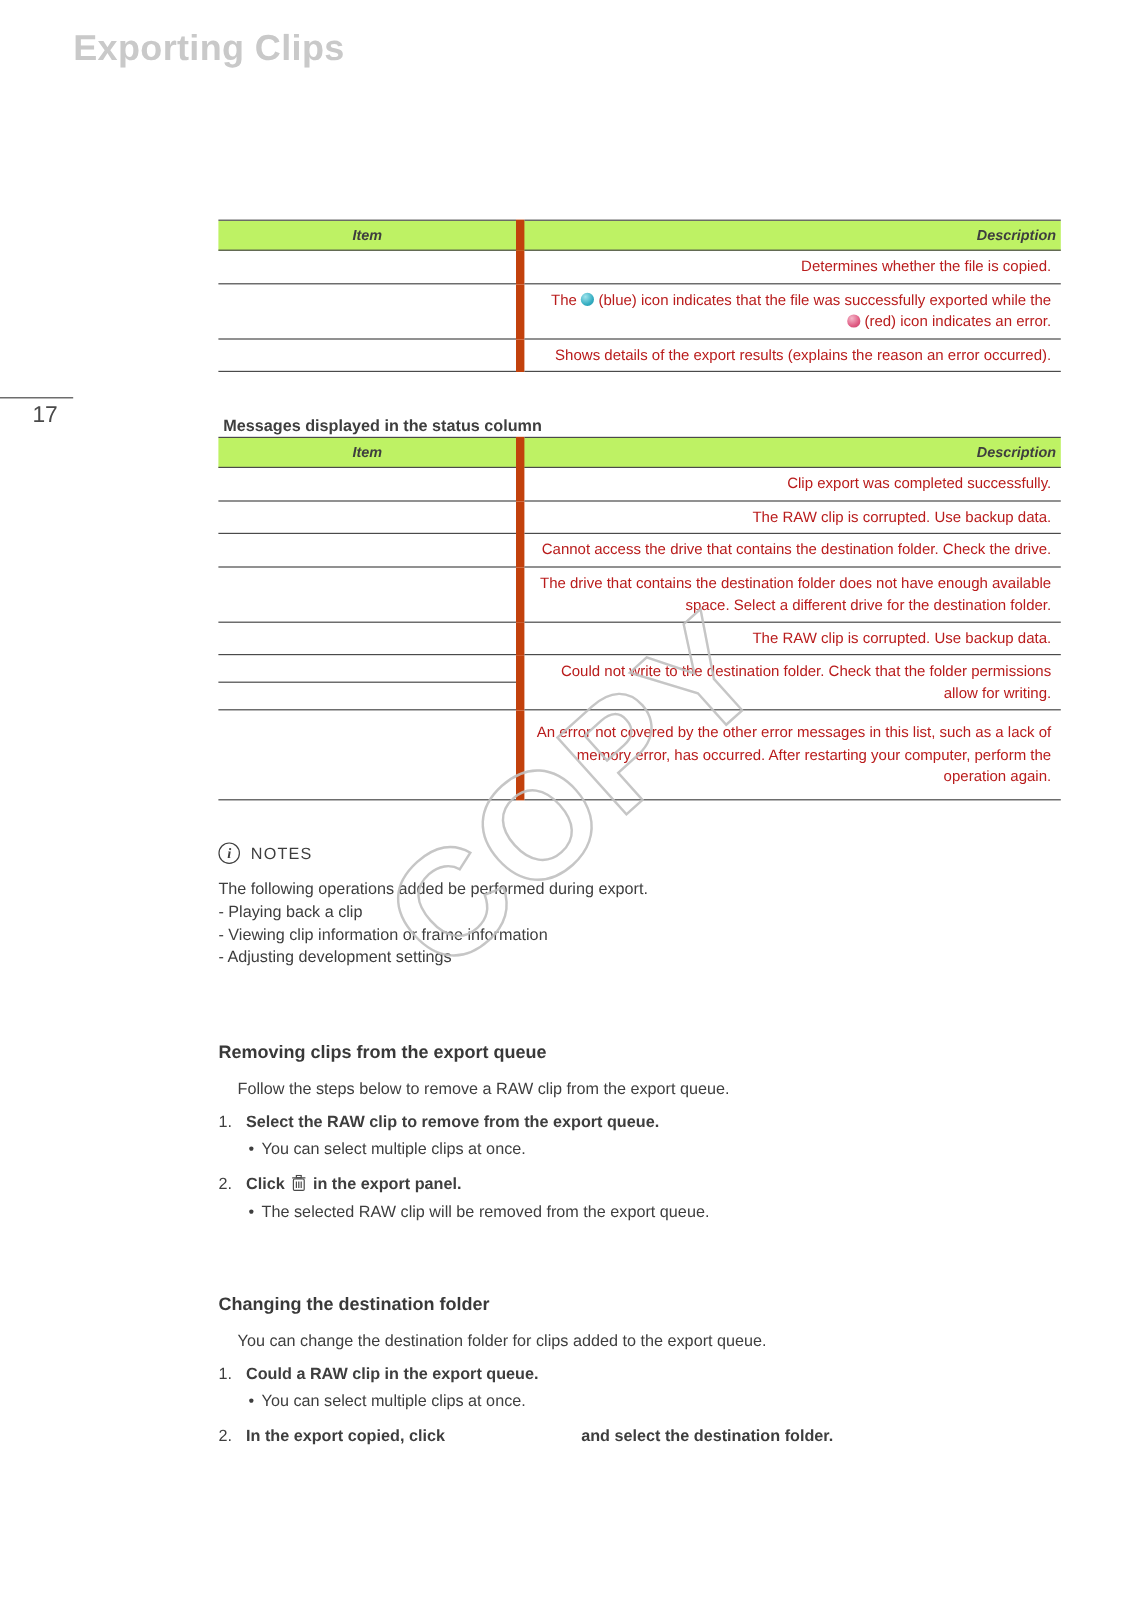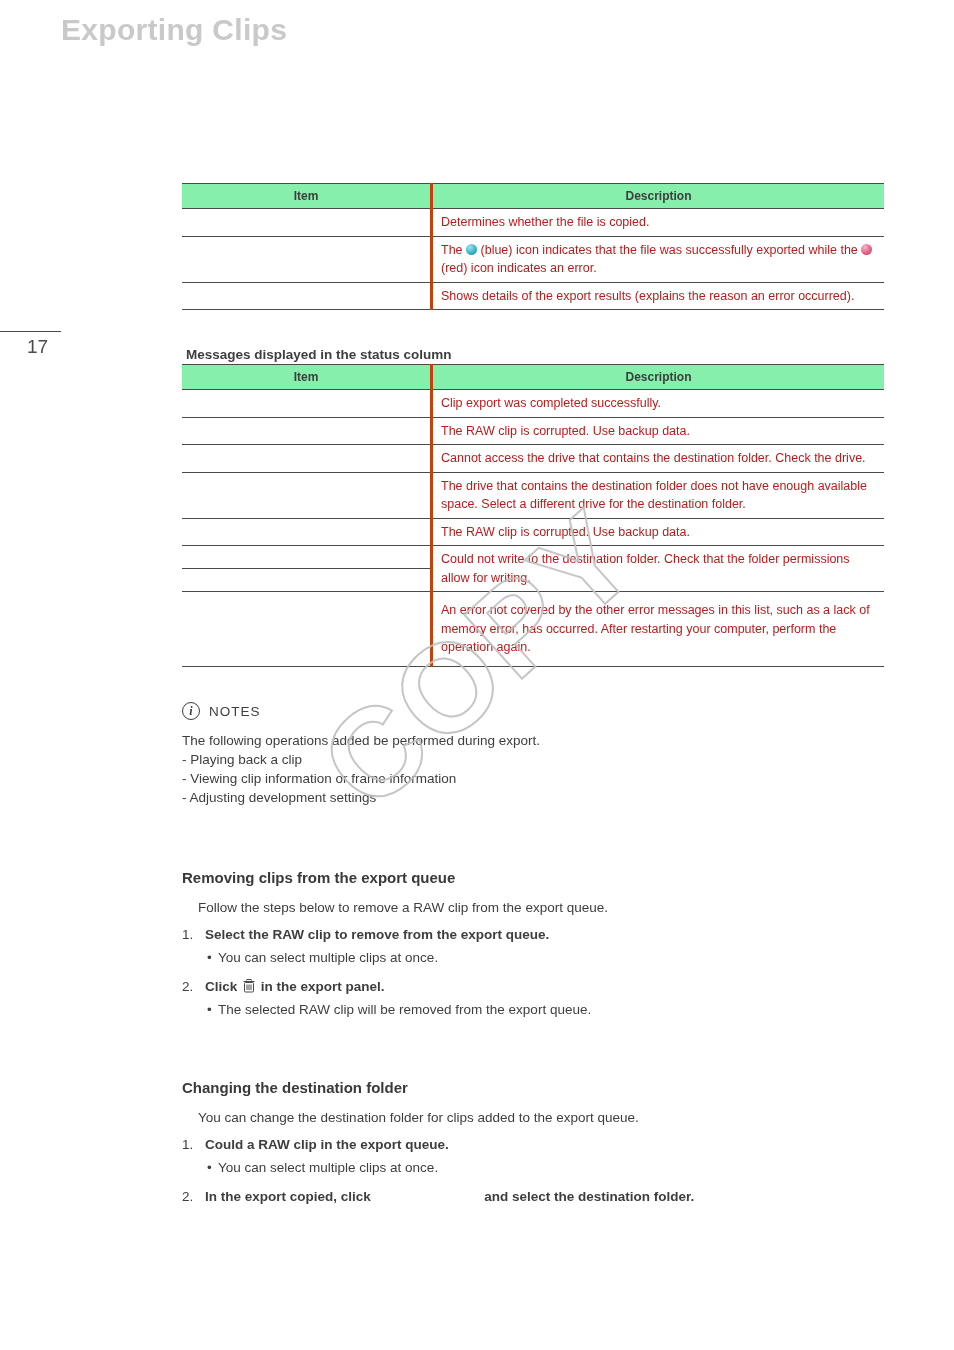--- a/index.html
+++ b/index.html
@@ -1,27 +1,27 @@
 <!DOCTYPE html>
 <html><head>
 <meta charset="utf-8">
 <style>
   html,body{margin:0;padding:0;}
   body{font-family:"Liberation Sans","DejaVu Sans",sans-serif;background:#ffffff;}
   .page{position:relative;width:954px;height:1350px;background:#fff;overflow:hidden;color:#3e3e3e;}
 
-  .doc-title{position:absolute;left:61px;top:13px;font-size:30px;font-weight:bold;color:#c9c9c9;letter-spacing:0.3px;margin:0;}
+  .doc-title{position:absolute;left:61px;top:24px;font-size:30px;font-weight:bold;color:#c9c9c9;letter-spacing:0.3px;margin:0;}
   .pagenum-rule{position:absolute;left:0;top:331px;width:61px;height:0;border-top:1px solid #4a4a4a;}
   .pagenum{position:absolute;left:27px;top:336px;font-size:19px;color:#4a4a4a;}
 
   .tbl{position:absolute;left:182px;width:702px;border-collapse:collapse;table-layout:fixed;}
-  .tbl th{background:#86efac;font-size:12px;font-weight:bold;color:#3e3e3e;padding:5px 4px;text-align:center;border-top:1px solid #4a4a4a;border-bottom:1px solid #4a4a4a;}
+  .tbl th{background:#bef264;font-size:12px;font-weight:bold;color:#3e3e3e;padding:5px 4px;text-align:center;border-top:1px solid #4a4a4a;border-bottom:1px solid #4a4a4a;font-style:italic;}
   .tbl td{vertical-align:top;font-size:12.5px;line-height:18.5px;color:#b91c1c;border-bottom:1px solid #4a4a4a;}
   .col-item{width:240px;}
-  th.col-desc,.desc-cell{border-left:3px solid #c2410c;}
+  th.col-desc,.desc-cell{border-left:7px solid #c2410c;text-align:right;}
   .desc-cell{padding:4px 8px;}
   .item-cell{padding:4px 8px;}
   td.tall{padding-top:9px;padding-bottom:9px;}
   .split-item{padding:0;}
   .split-item .sub{height:22px;}
   .split-item .sub + .sub{border-top:1px solid #4a4a4a;}
 
   .dot{display:inline-block;width:11px;height:11px;border-radius:50%;vertical-align:-1px;}
   .dot-blue{background:radial-gradient(circle at 35% 30%, #9fe3ec 0%, #35aec2 60%, #1f90a5 100%);}
   .dot-red{background:radial-gradient(circle at 35% 30%, #f4b7c9 0%, #e05b83 60%, #c23a63 100%);}

